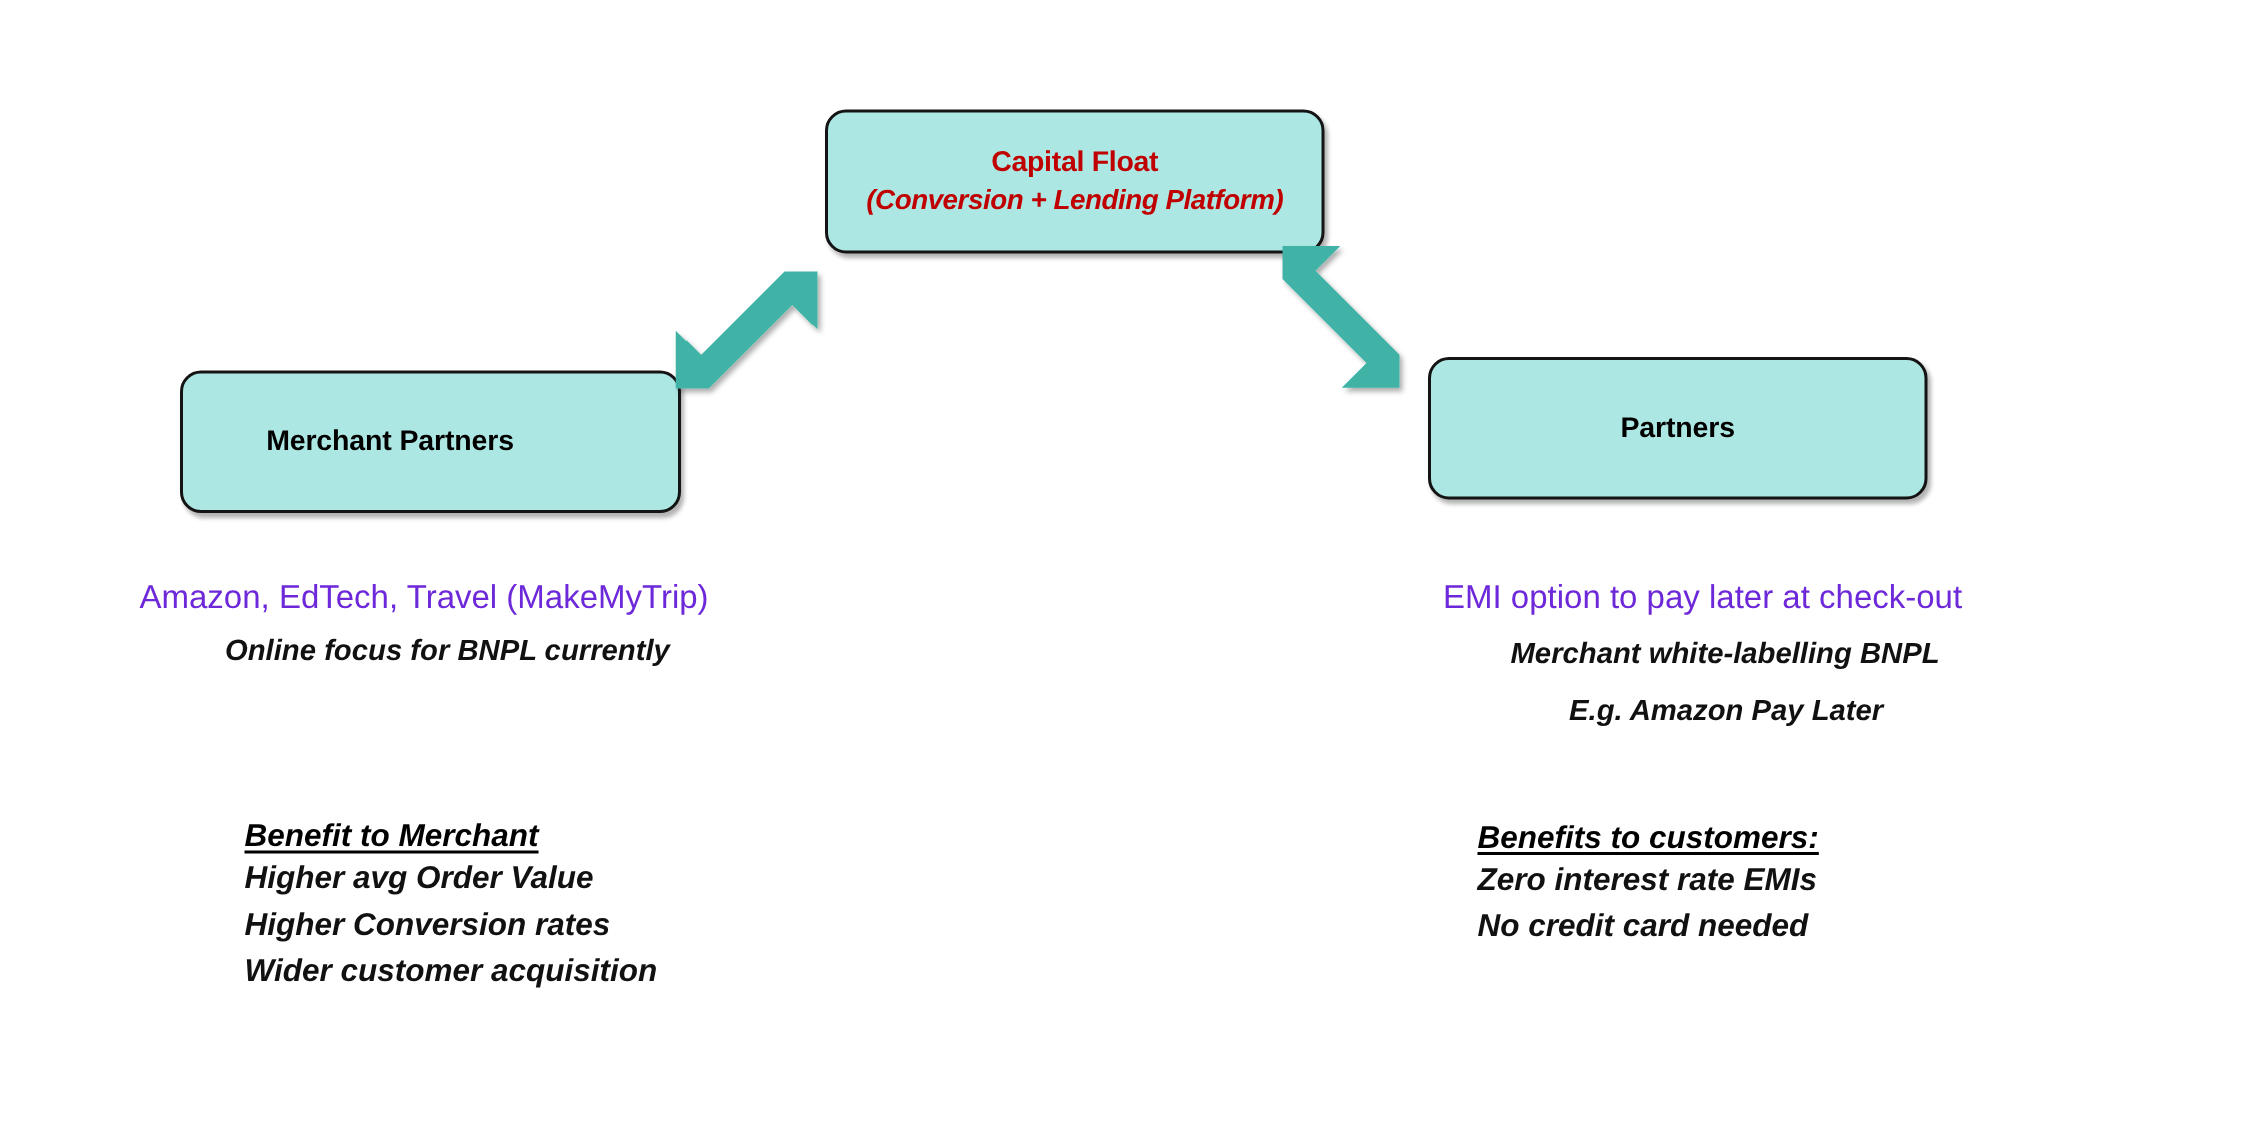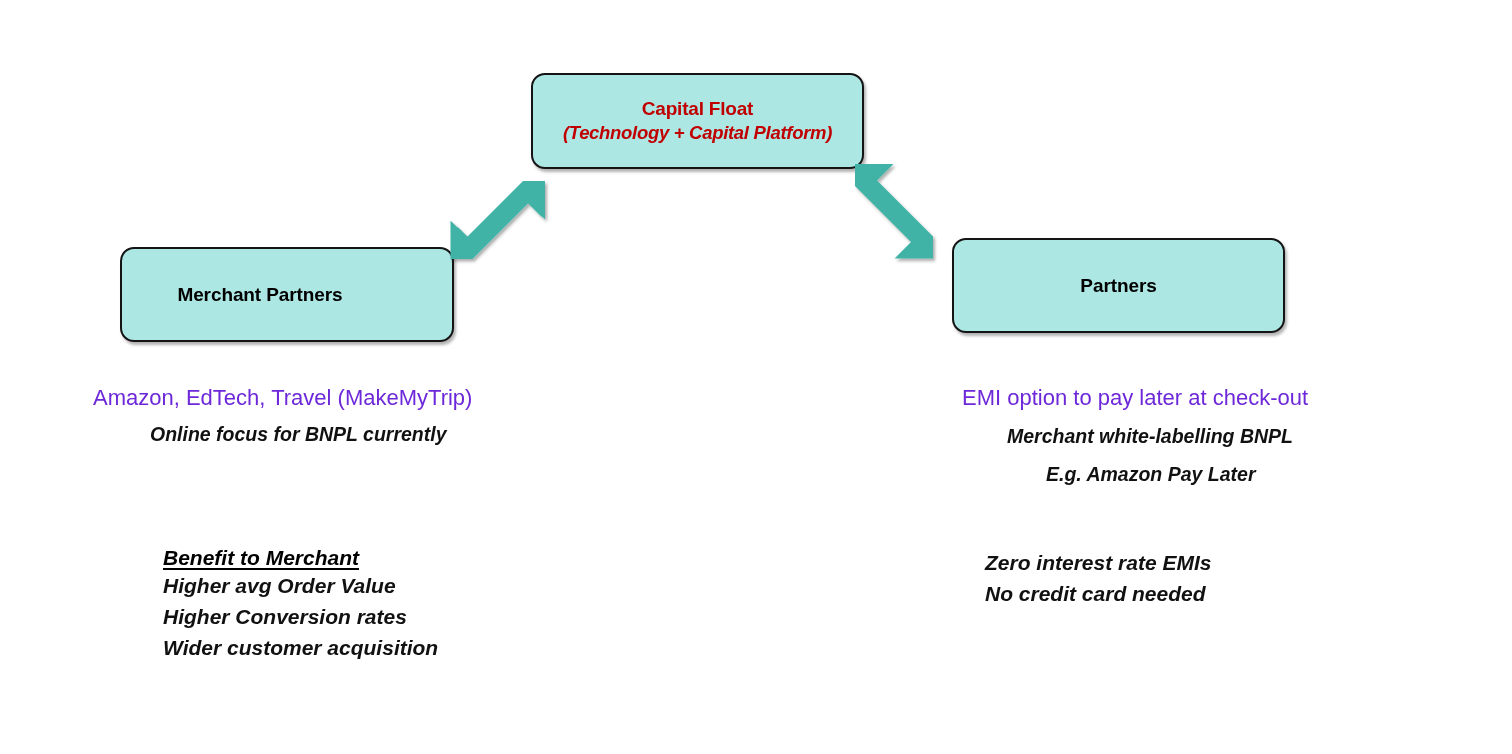--- a/index.html
+++ b/index.html
@@ -28,21 +28,21 @@
     border: 2.5px solid #141414;
     border-radius: 14px;
     box-shadow: 2px 3px 3px rgba(0,0,0,0.30);
     display: flex;
     flex-direction: column;
     align-items: center;
     justify-content: center;
   }
 
   #node-capital-float {
-    left: 531px;
+    left: 550px;
     top: 73px;
     width: 333px;
     height: 96px;
   }
   #node-merchant-partners {
     left: 120px;
     top: 247px;
     width: 334px;
     height: 95px;
   }
@@ -151,21 +151,21 @@
 
   #right-benefits { left: 985px; top: 547px; }
 </style>
 </head>
 <body>
 
 <div id="canvas">
 
   <div class="node" id="node-capital-float">
     <div class="node-title">Capital Float</div>
-    <div class="node-subtitle">(Technology + Capital Platform)</div>
+    <div class="node-subtitle">(Conversion + Lending Platform)</div>
   </div>
 
   <div class="node" id="node-merchant-partners">
     <div class="node-label">Merchant Partners</div>
   </div>
 
   <div class="node" id="node-customer">
     <div class="node-label">Partners</div>
   </div>
 
@@ -210,17 +210,18 @@
     <div class="bullet-line">Wider customer acquisition</div>
   </div>
 
   <div class="text-block" id="right-intro">
     <div class="line-regular">EMI option to pay later at check-out</div>
     <div class="line-italic r1">Merchant white-labelling BNPL</div>
     <div class="line-italic r2">E.g. Amazon Pay Later</div>
   </div>
 
   <div class="text-block" id="right-benefits">
+    <div class="heading-underlined">Benefits to customers:</div>
     <div class="bullet-line">Zero interest rate EMIs</div>
     <div class="bullet-line">No credit card needed</div>
   </div>
 
 </div>
 
 </body></html>

